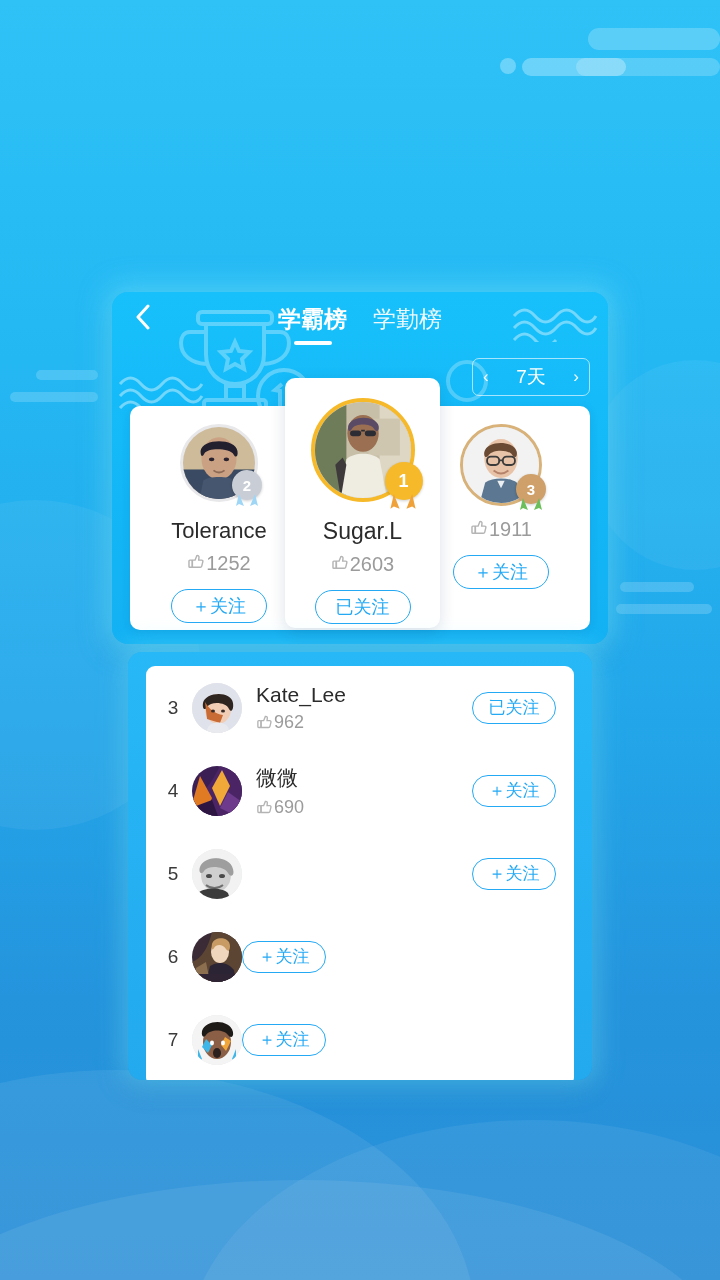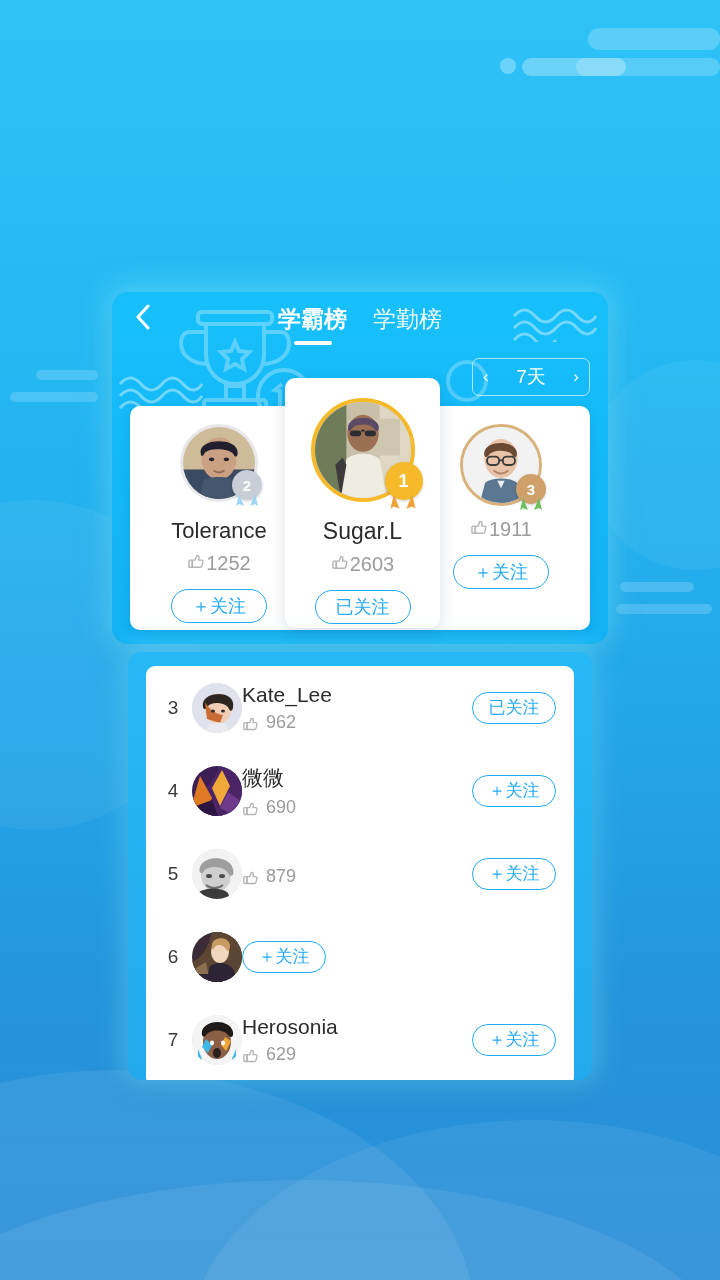--- a/index.html
+++ b/index.html
@@ -179,23 +179,23 @@
   }
   .list-row {
     height: 83px; display: flex; align-items: center; padding: 0 18px 0 14px;
   }
   .row-rank { width: 26px; color: #3a3a3a; font-size: 19px; text-align: center; }
   .row-avatar {
     width: 50px; height: 50px; border-radius: 50%; overflow: hidden;
     margin-left: 6px; background: #e3e6ea; flex: none;
   }
   .row-avatar svg { display: block; width: 100%; height: 100%; }
-  .row-info { flex: 1; }
+  .row-info { margin-left: 14px; flex: 1; }
   .row-name { color: #2b2b2b; font-size: 21px; font-weight: 500; }
-  .row-likes { margin-top: 5px; display: flex; align-items: flex-end; gap: 6px; color: #9b9b9b; font-size: 18px; }
+  .row-likes { margin-top: 5px; display: flex; align-items: center; color: #9b9b9b; font-size: 18px; }
   .row-btn {
     width: 84px; height: 32px; border: 1.5px solid #24a9f5; border-radius: 16px;
     color: #24a9f5; font-size: 17px;
     display: flex; align-items: center; justify-content: center; flex: none;
   }
 </style>
 </head>
 <body>
 
 <div class="bg-deco">
@@ -436,29 +436,20 @@
           <rect width="50" height="50" fill="#f2f2f2"></rect>
           <ellipse cx="24" cy="26" rx="15" ry="17" fill="#cfcfcf"></ellipse>
           <path d="M8 18c4-12 30-12 33 2 2 8-3 8-5 4-4-7-20-8-24-2-2 4-6 2-4-4z" fill="#9e9e9e"></path>
           <ellipse cx="17" cy="27" rx="3" ry="2" fill="#4a4a4a"></ellipse>
           <ellipse cx="30" cy="27" rx="3" ry="2" fill="#4a4a4a"></ellipse>
           <path d="M14 36c5 4 12 4 17 0" stroke="#6f6f6f" stroke-width="2" fill="none"></path>
           <path d="M6 44c6-6 24-6 30 0l2 6H4z" fill="#3b3b3b"></path>
         </svg>
       </div>
       <div class="row-info">
-        <div class="row-likes">
-          <span class="thumb">
-            <svg width="17" height="17" viewBox="0 0 20 20" fill="none" stroke="#b4b4b4" stroke-width="1.6">
-              <path d="M6 9h3l2-5c1.6-.3 2.6.6 2.3 2L13 9h3.2c1 0 1.6.8 1.4 1.7l-1.2 5c-.2.8-.9 1.3-1.7 1.3H6z"></path>
-              <rect x="2.2" y="9" width="3.6" height="8" rx="1"></rect>
-            </svg>
-          </span>
-          <span>879</span>
-        </div>
       </div>
       <div class="row-btn">＋关注</div>
     </div>
 
     <div class="list-row">
       <div class="row-rank">6</div>
       <div class="row-avatar">
         <svg viewBox="0 0 50 50">
           <rect width="50" height="50" fill="#3a2b36"></rect>
           <path d="M0 30c10-4 16-14 20-30h30v50H0z" fill="#5c4532"></path>
@@ -481,29 +472,17 @@
           <path d="M10 16c4-12 28-12 31 1 1 6-3 6-5 3-4-6-18-6-22 0-2 3-5 2-4-4z" fill="#1d1a18"></path>
           <path d="M14 24l6 6-4 8-6-6z" fill="#3fb6e8"></path>
           <path d="M33 22l6 4-5 10-5-6z" fill="#f0a63a"></path>
           <ellipse cx="20" cy="28" rx="2" ry="2.4" fill="#fff"></ellipse>
           <ellipse cx="31" cy="28" rx="2" ry="2.4" fill="#fff"></ellipse>
           <ellipse cx="25" cy="38" rx="4" ry="5" fill="#2b2220"></ellipse>
           <path d="M6 34l4 10-4 4z" fill="#3fb6e8"></path>
           <path d="M44 34l-4 10 4 4z" fill="#3fb6e8"></path>
         </svg>
       </div>
-      <div class="row-info">
-        <div class="row-name">Herosonia</div>
-        <div class="row-likes">
-          <span class="thumb">
-            <svg width="17" height="17" viewBox="0 0 20 20" fill="none" stroke="#b4b4b4" stroke-width="1.6">
-              <path d="M6 9h3l2-5c1.6-.3 2.6.6 2.3 2L13 9h3.2c1 0 1.6.8 1.4 1.7l-1.2 5c-.2.8-.9 1.3-1.7 1.3H6z"></path>
-              <rect x="2.2" y="9" width="3.6" height="8" rx="1"></rect>
-            </svg>
-          </span>
-          <span>629</span>
-        </div>
-      </div>
       <div class="row-btn">＋关注</div>
     </div>
 
   </div>
 </div>
 
 </body></html>

